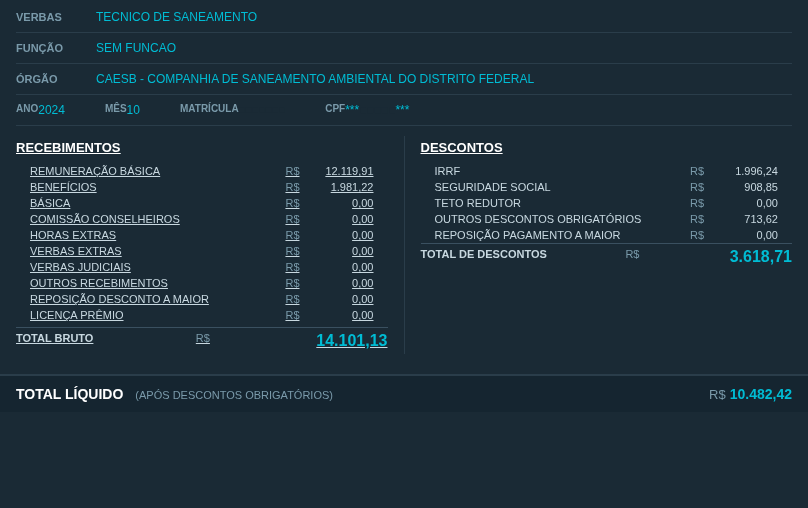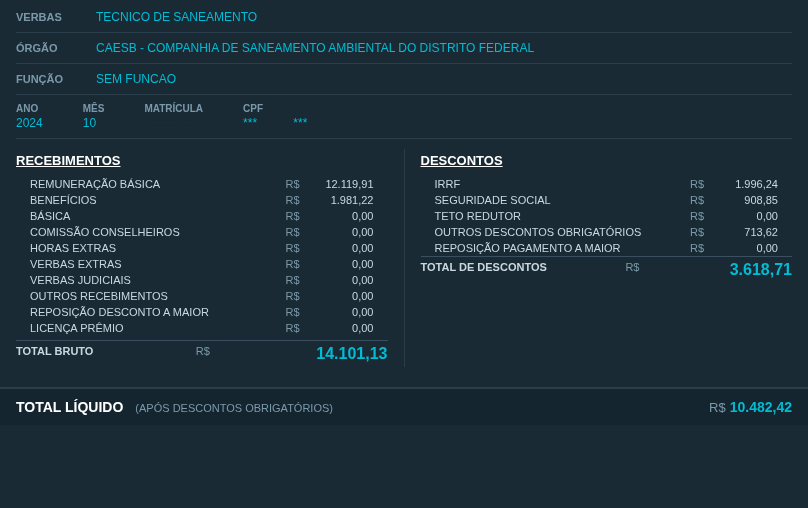--- a/index.html
+++ b/index.html
@@ -34,21 +34,21 @@
     }
     .meta-row {
       display: flex;
       align-items: flex-start;
       margin-bottom: 10px;
       border-bottom: 1px solid #2a3d4a;
       padding-bottom: 8px;
     }
     .meta-group {
       display: flex;
-      flex-direction: column;
+      flex-direction: row;
       margin-right: 40px;
     }
     .meta-label {
       color: #7a9aaa;
       font-size: 10px;
       font-weight: bold;
       margin-bottom: 2px;
     }
     .meta-value {
       color: #00bcd4;
@@ -66,20 +66,21 @@
       display: flex;
       gap: 0;
     }
     .col {
       flex: 1;
     }
     .col:first-child {
       border-right: 1px solid #2a3d4a;
       padding-right: 16px;
       margin-right: 16px;
+      text-decoration: underline;
     }
     .item-row {
       display: flex;
       justify-content: space-between;
       align-items: center;
       padding: 2px 14px;
     }
     .item-name {
       color: #c8d8e0;
       font-size: 11px;
@@ -160,27 +161,27 @@
 <body>
 
 <div class="container">
 
   <div class="field-row">
     <span class="field-label">VERBAS</span>
     <span class="field-value">TECNICO DE SANEAMENTO</span>
   </div>
 
   <div class="field-row">
+    <span class="field-label">FUNÇÃO</span>
+    <span class="field-value">SEM FUNCAO</span>
+  </div>
+
+  <div class="field-row">
     <span class="field-label">ÓRGÃO</span>
     <span class="field-value">CAESB - COMPANHIA DE SANEAMENTO AMBIENTAL DO DISTRITO FEDERAL</span>
-  </div>
-
-  <div class="field-row">
-    <span class="field-label">FUNÇÃO</span>
-    <span class="field-value">SEM FUNCAO</span>
   </div>
 
   <div class="meta-row">
     <div class="meta-group">
       <span class="meta-label">ANO</span>
       <span class="meta-value">2024</span>
     </div>
     <div class="meta-group">
       <span class="meta-label">MÊS</span>
       <span class="meta-value">10</span>

